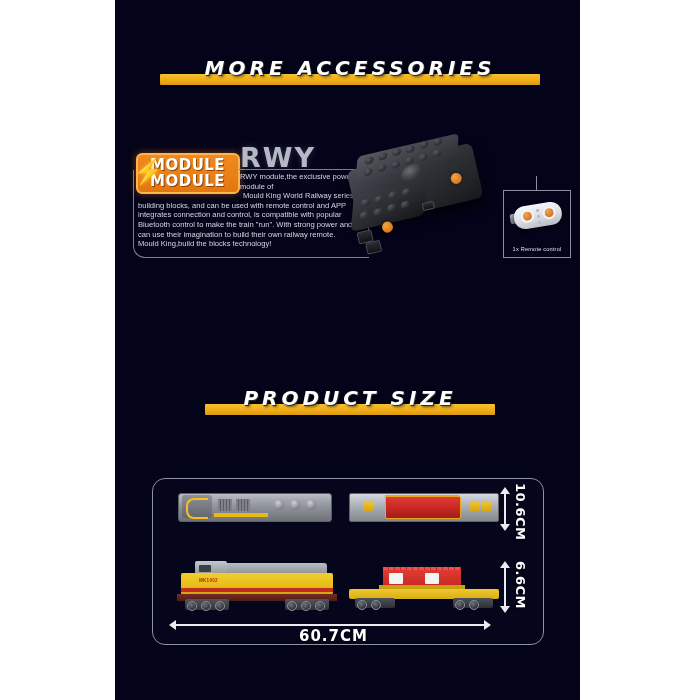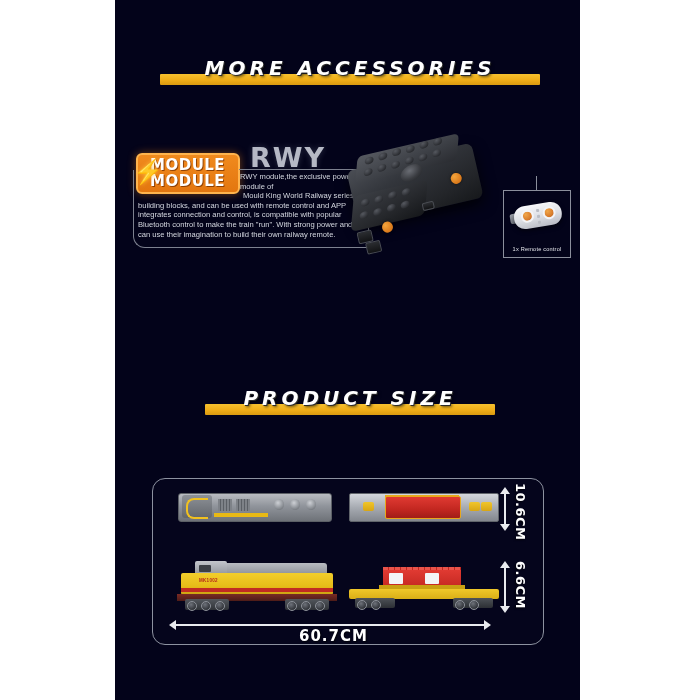--- a/index.html
+++ b/index.html
@@ -373,31 +373,32 @@
       <div class="bar"></div>
       <span class="txt">MORE  ACCESSORIES</span>
     </div>
 
     <div class="badge" style="left:21px;">
       <span class="bolt">⚡</span>
       <span class="line">MODULE</span>
       <span class="line">MODULE</span>
     </div>
 
-    <div class="rwy" style="left:135px;">RWY</div>
+    <div class="rwy" style="left:125px;">RWY</div>
 
     <div class="callout" style="left:18px;">
       <div class="topline"></div>
       <div class="rightline"></div>
       <p class="indent1">RWY module,the exclusive power module of</p>
       <p class="indent2">Mould King World Railway series,</p>
       <p>building blocks, and can be used with remote control and APP</p>
       <p>integrates connection and control, is compatible with popular</p>
       <p>Bluetooth control to make the train "run". With strong power and</p>
       <p>can use their imagination to build their own railway remote.</p>
+      <p>Mould King,build the blocks technology!</p>
     </div>
 
     <div class="module-photo" style="left:233px;">
       <div class="mod-body"></div>
       <div class="mod-top">
         <div class="stud" style="left:8px;top:3px;"></div>
         <div class="stud" style="left:22px;top:2px;"></div>
         <div class="stud" style="left:36px;top:1px;"></div>
         <div class="stud" style="left:50px;top:1px;"></div>
         <div class="stud" style="left:64px;top:0px;"></div>

